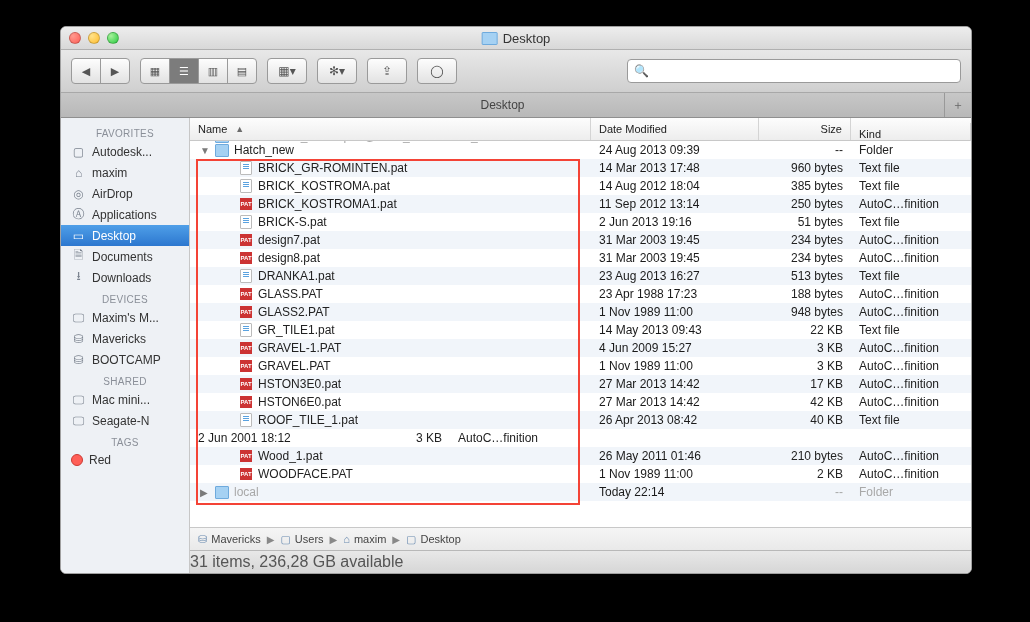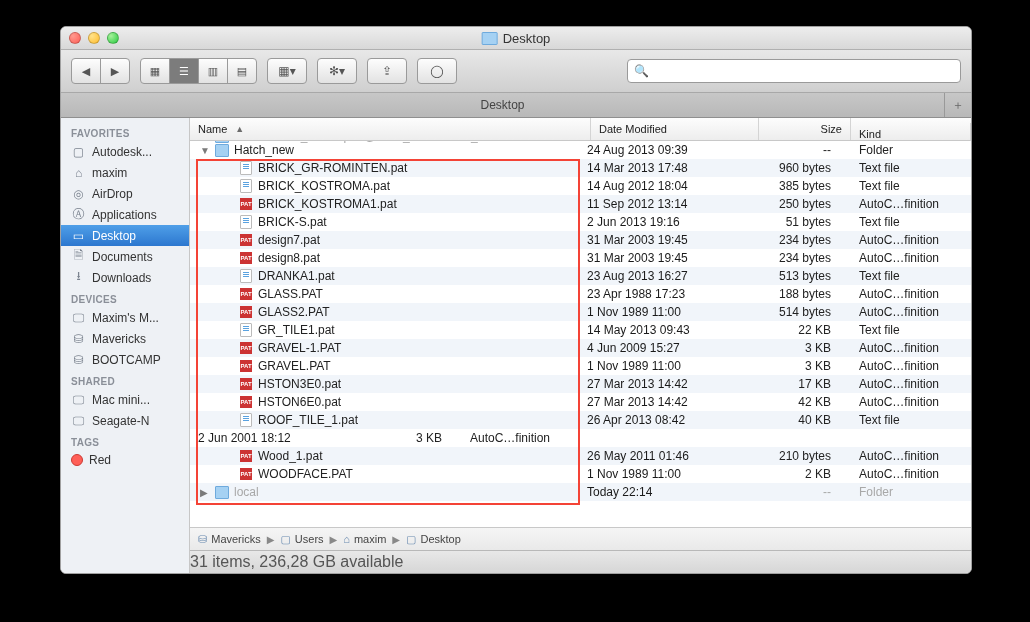--- a/index.html
+++ b/index.html
@@ -147,23 +147,24 @@
   .sidebar {
     width: 128px;
     background: #eef1f5;
     border-right: 1px solid #c7c7c7;
     overflow-y: auto;
     padding: 4px 0;
   }
   .sb-section {
     font-size: 10px;
     color: #8a8f98;
-    font-weight: bold;
+    font-weight: normal;
     padding: 6px 10px 2px;
     letter-spacing: 0.3px;
+    text-align: center;
   }
   .sb-item {
     display: flex;
     align-items: center;
     gap: 6px;
     padding: 3px 10px;
     font-size: 12px;
     color: #333;
     white-space: nowrap;
     overflow: hidden;
@@ -223,21 +224,21 @@
     display: flex;
     align-items: center;
     gap: 5px;
     padding-left: 8px;
     box-sizing:border-box;
     white-space:nowrap;
     overflow:hidden;
   }
   .row .c-date { width: 168px; padding: 0 8px; color: #1a1a1a; box-sizing:border-box;}
   .row .c-size { width: 92px; padding: 0 8px; text-align: right; box-sizing:border-box;}
-  .row .c-kind { width: 120px; padding: 0 8px; box-sizing:border-box; white-space:nowrap; overflow:hidden; text-overflow:ellipsis;margin-left:12px;}
+  .row .c-kind { width: 120px; padding: 0 8px; box-sizing:border-box; white-space:nowrap; overflow:hidden; text-overflow:ellipsis;}
   .row.dim { color: #a8a8a8; }
   .disclosure {
     width:10px;
     display:inline-block;
     font-size: 10px;
     color: #7a7a7a;
   }
   .indent-0 { padding-left: 10px !important; }
   .indent-1 { padding-left: 34px !important; }
   .file-ico {
@@ -519,21 +520,21 @@
           </div>
           <div class="row alt">
             <div class="c-name indent-1">
               <span class="disclosure"></span>
               <span class="file-ico">
                 <span class="ico-pat">PAT</span>
               </span>
               <span>GLASS2.PAT</span>
             </div>
             <div class="c-date">1 Nov 1989 11:00</div>
-            <div class="c-size">514 bytes</div>
+            <div class="c-size">948 bytes</div>
             <div class="c-kind">AutoC…finition</div>
           </div>
           <div class="row">
             <div class="c-name indent-1">
               <span class="disclosure"></span>
               <span class="file-ico">
                 <span class="ico-txt"></span>
               </span>
               <span>GR_TILE1.pat</span>
             </div>

